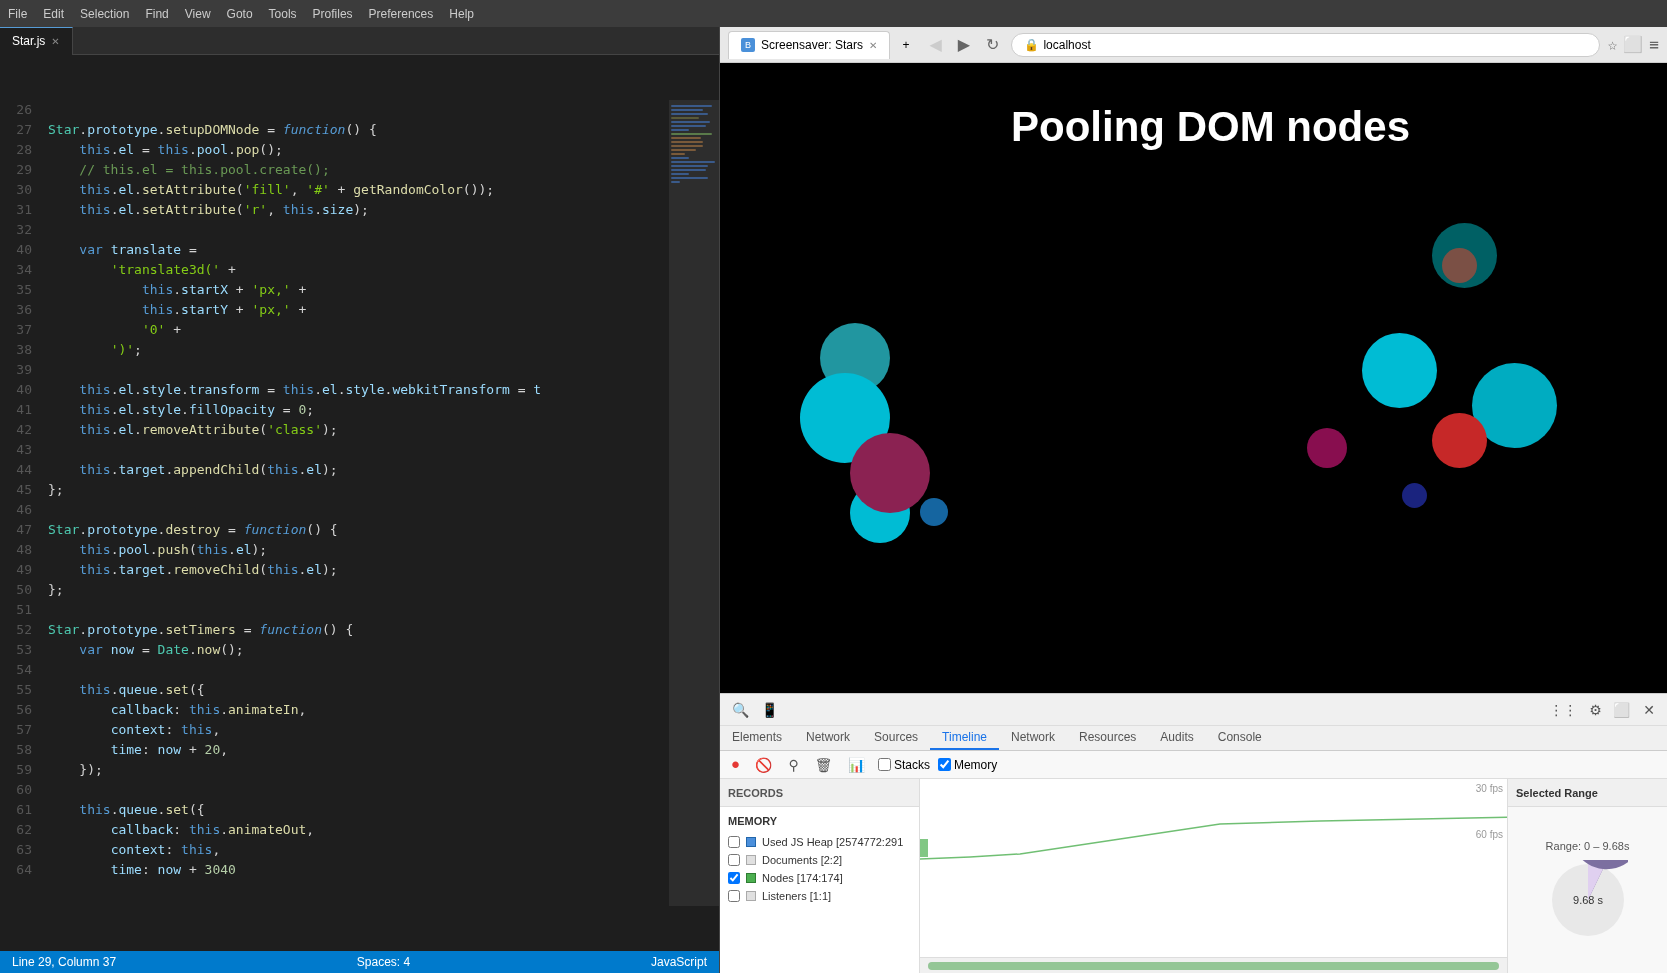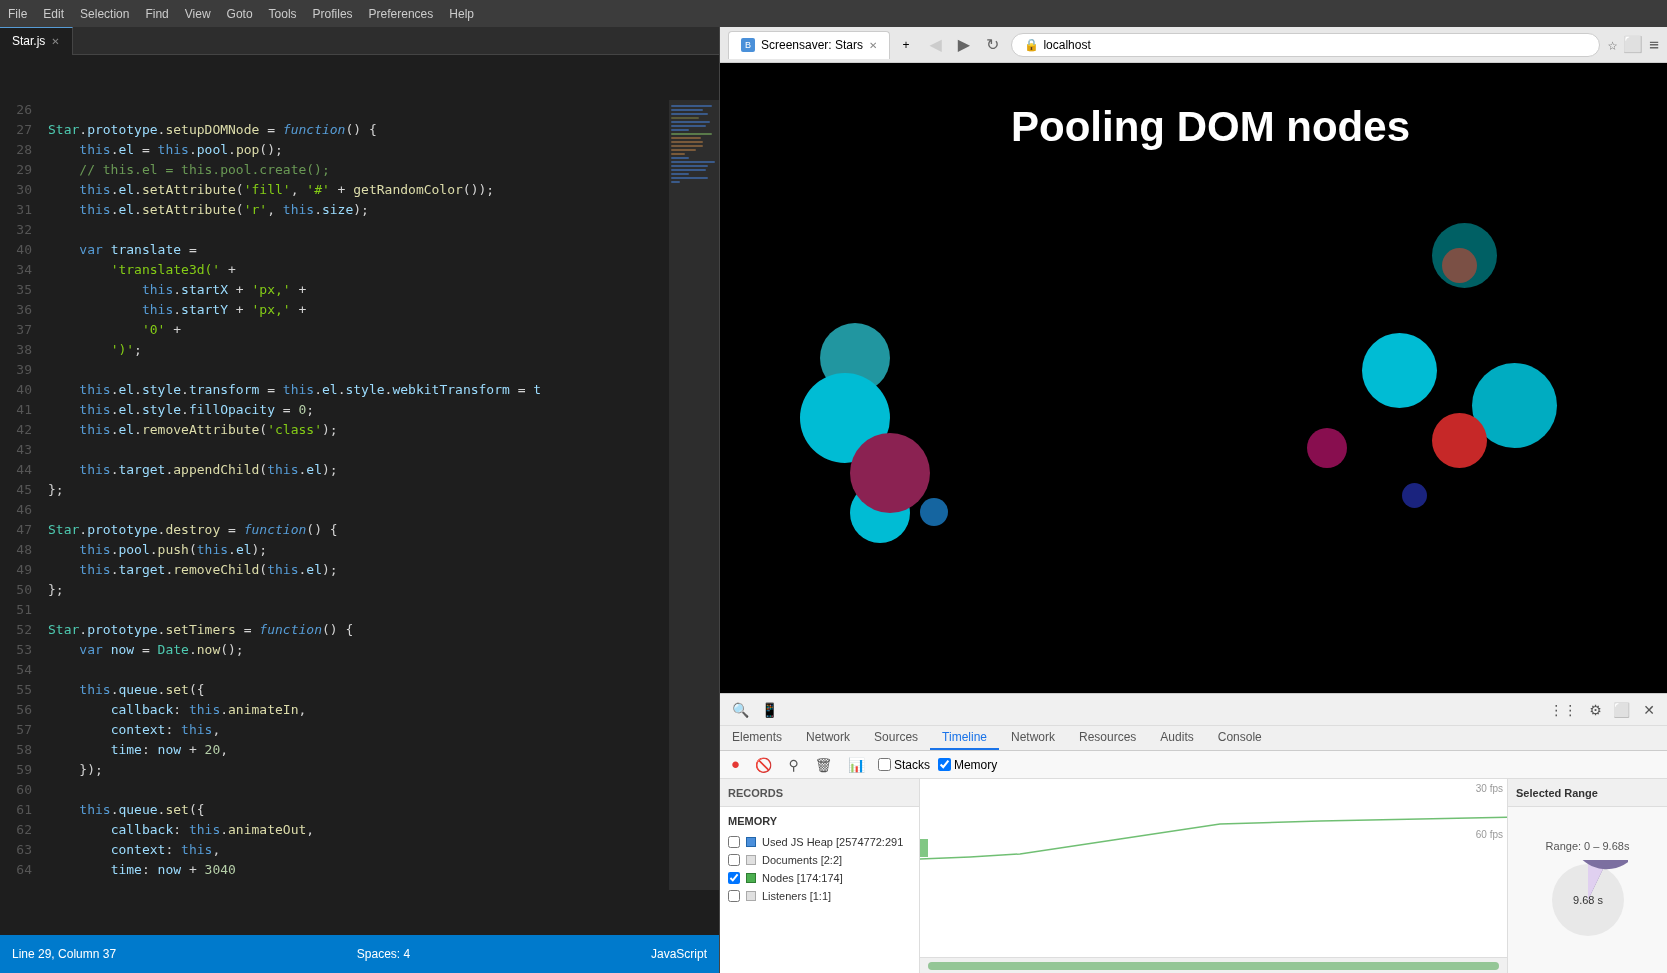--- a/index.html
+++ b/index.html
@@ -52,21 +52,21 @@
 
     
     #minimap {
       width: 50px; background: #2d2d2d; flex-shrink: 0;
       display: flex; flex-direction: column; padding: 4px 2px;
     }
     .minimap-line { height: 2px; margin: 1px 0; border-radius: 1px; }
 
     
     #editor-status {
-      height: 38px; background: #007acc; color: white;
+      height: 22px; background: #007acc; color: white;
       display: flex; align-items: center; justify-content: space-between;
       padding: 0 12px; font-size: 12px; font-family: sans-serif;
     }
 
     
     #browser-pane {
       flex: 1; display: flex; flex-direction: column;
       background: #f5f5f5;
     }
 

